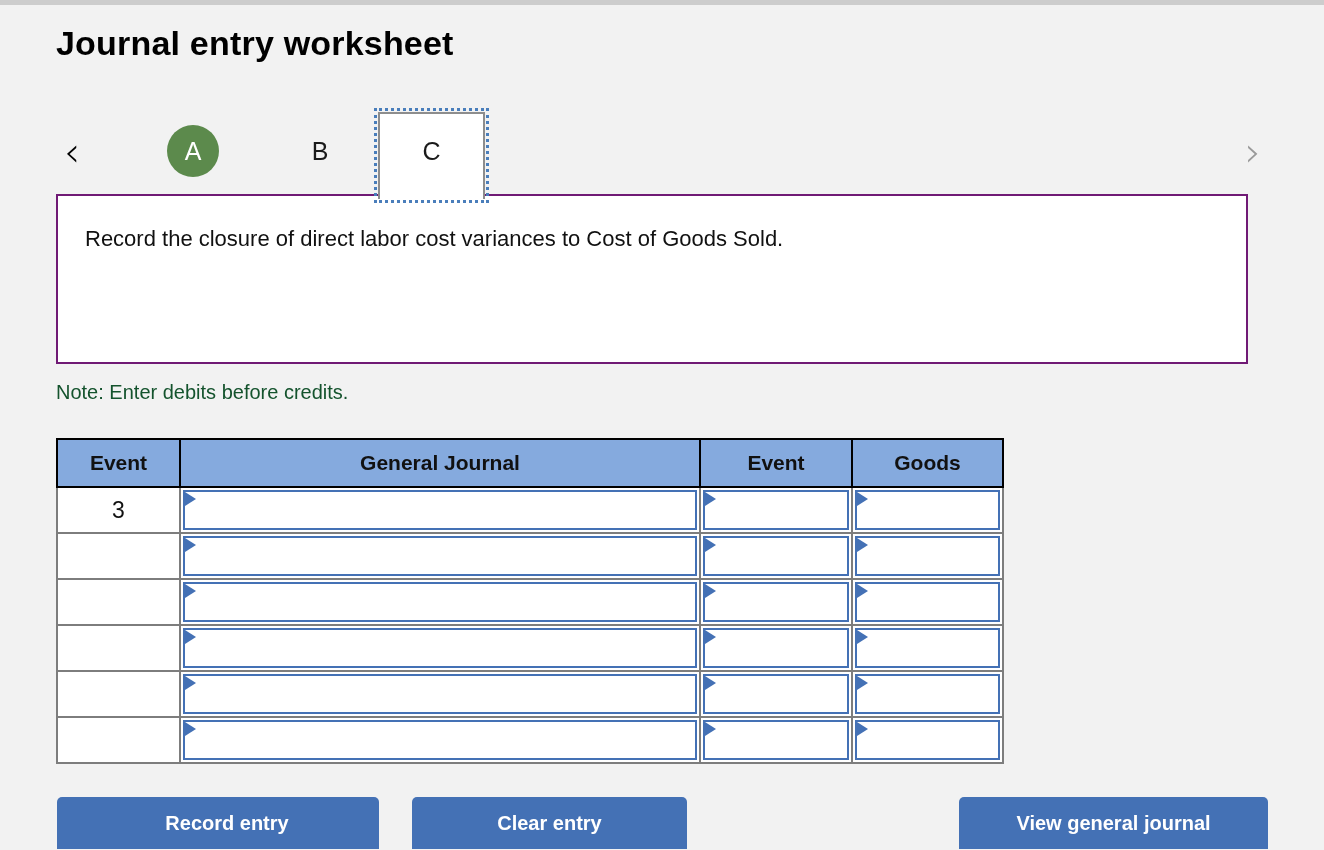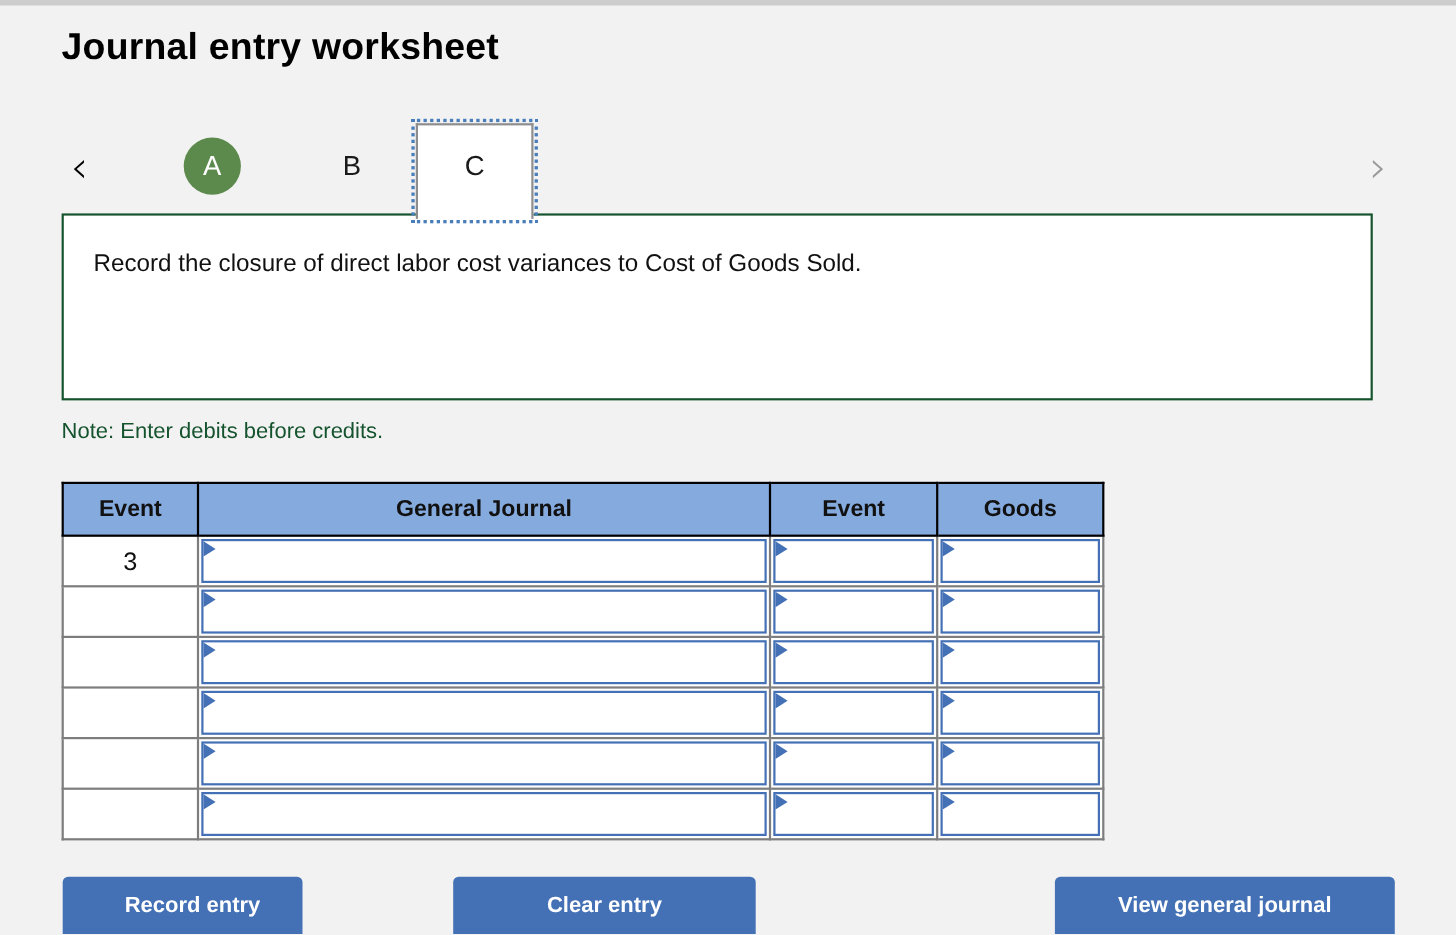--- a/index.html
+++ b/index.html
@@ -80,21 +80,21 @@
     padding-top: 23px;
     z-index: 3;
   }
 
   
   .prompt-box {
     position: absolute;
     left: 56px; top: 194px;
     width: 1192px; height: 170px;
     background: #ffffff;
-    border: 2px solid #14532d;
+    border: 2px solid #701a75;
     z-index: 1;
   }
   .prompt-text {
     position: absolute;
     left: 27px; top: 30px;
     font-size: 22px;
     color: #111;
   }
 
   
@@ -166,21 +166,21 @@
     background: #4471b5;
     color: #ffffff;
     font-size: 20px;
     font-weight: bold;
     border: none;
     border-radius: 5px 5px 0 0;
     display: flex; align-items: center; justify-content: center;
     font-family: "Liberation Sans", sans-serif;
     cursor: pointer;
   }
-  .btn-record { left: 57px;  top: 797px; width: 218px; padding-left: 24px; }
+  .btn-record { left: 57px;  top: 797px; width: 322px; padding-left: 24px; }
   .btn-clear  { left: 412px; top: 797px; width: 275px; }
   .btn-view   { left: 959px; top: 797px; width: 309px; }
 </style>
 </head>
 <body>
 
 <div id="page">
 
   <div class="topbar"></div>
 

